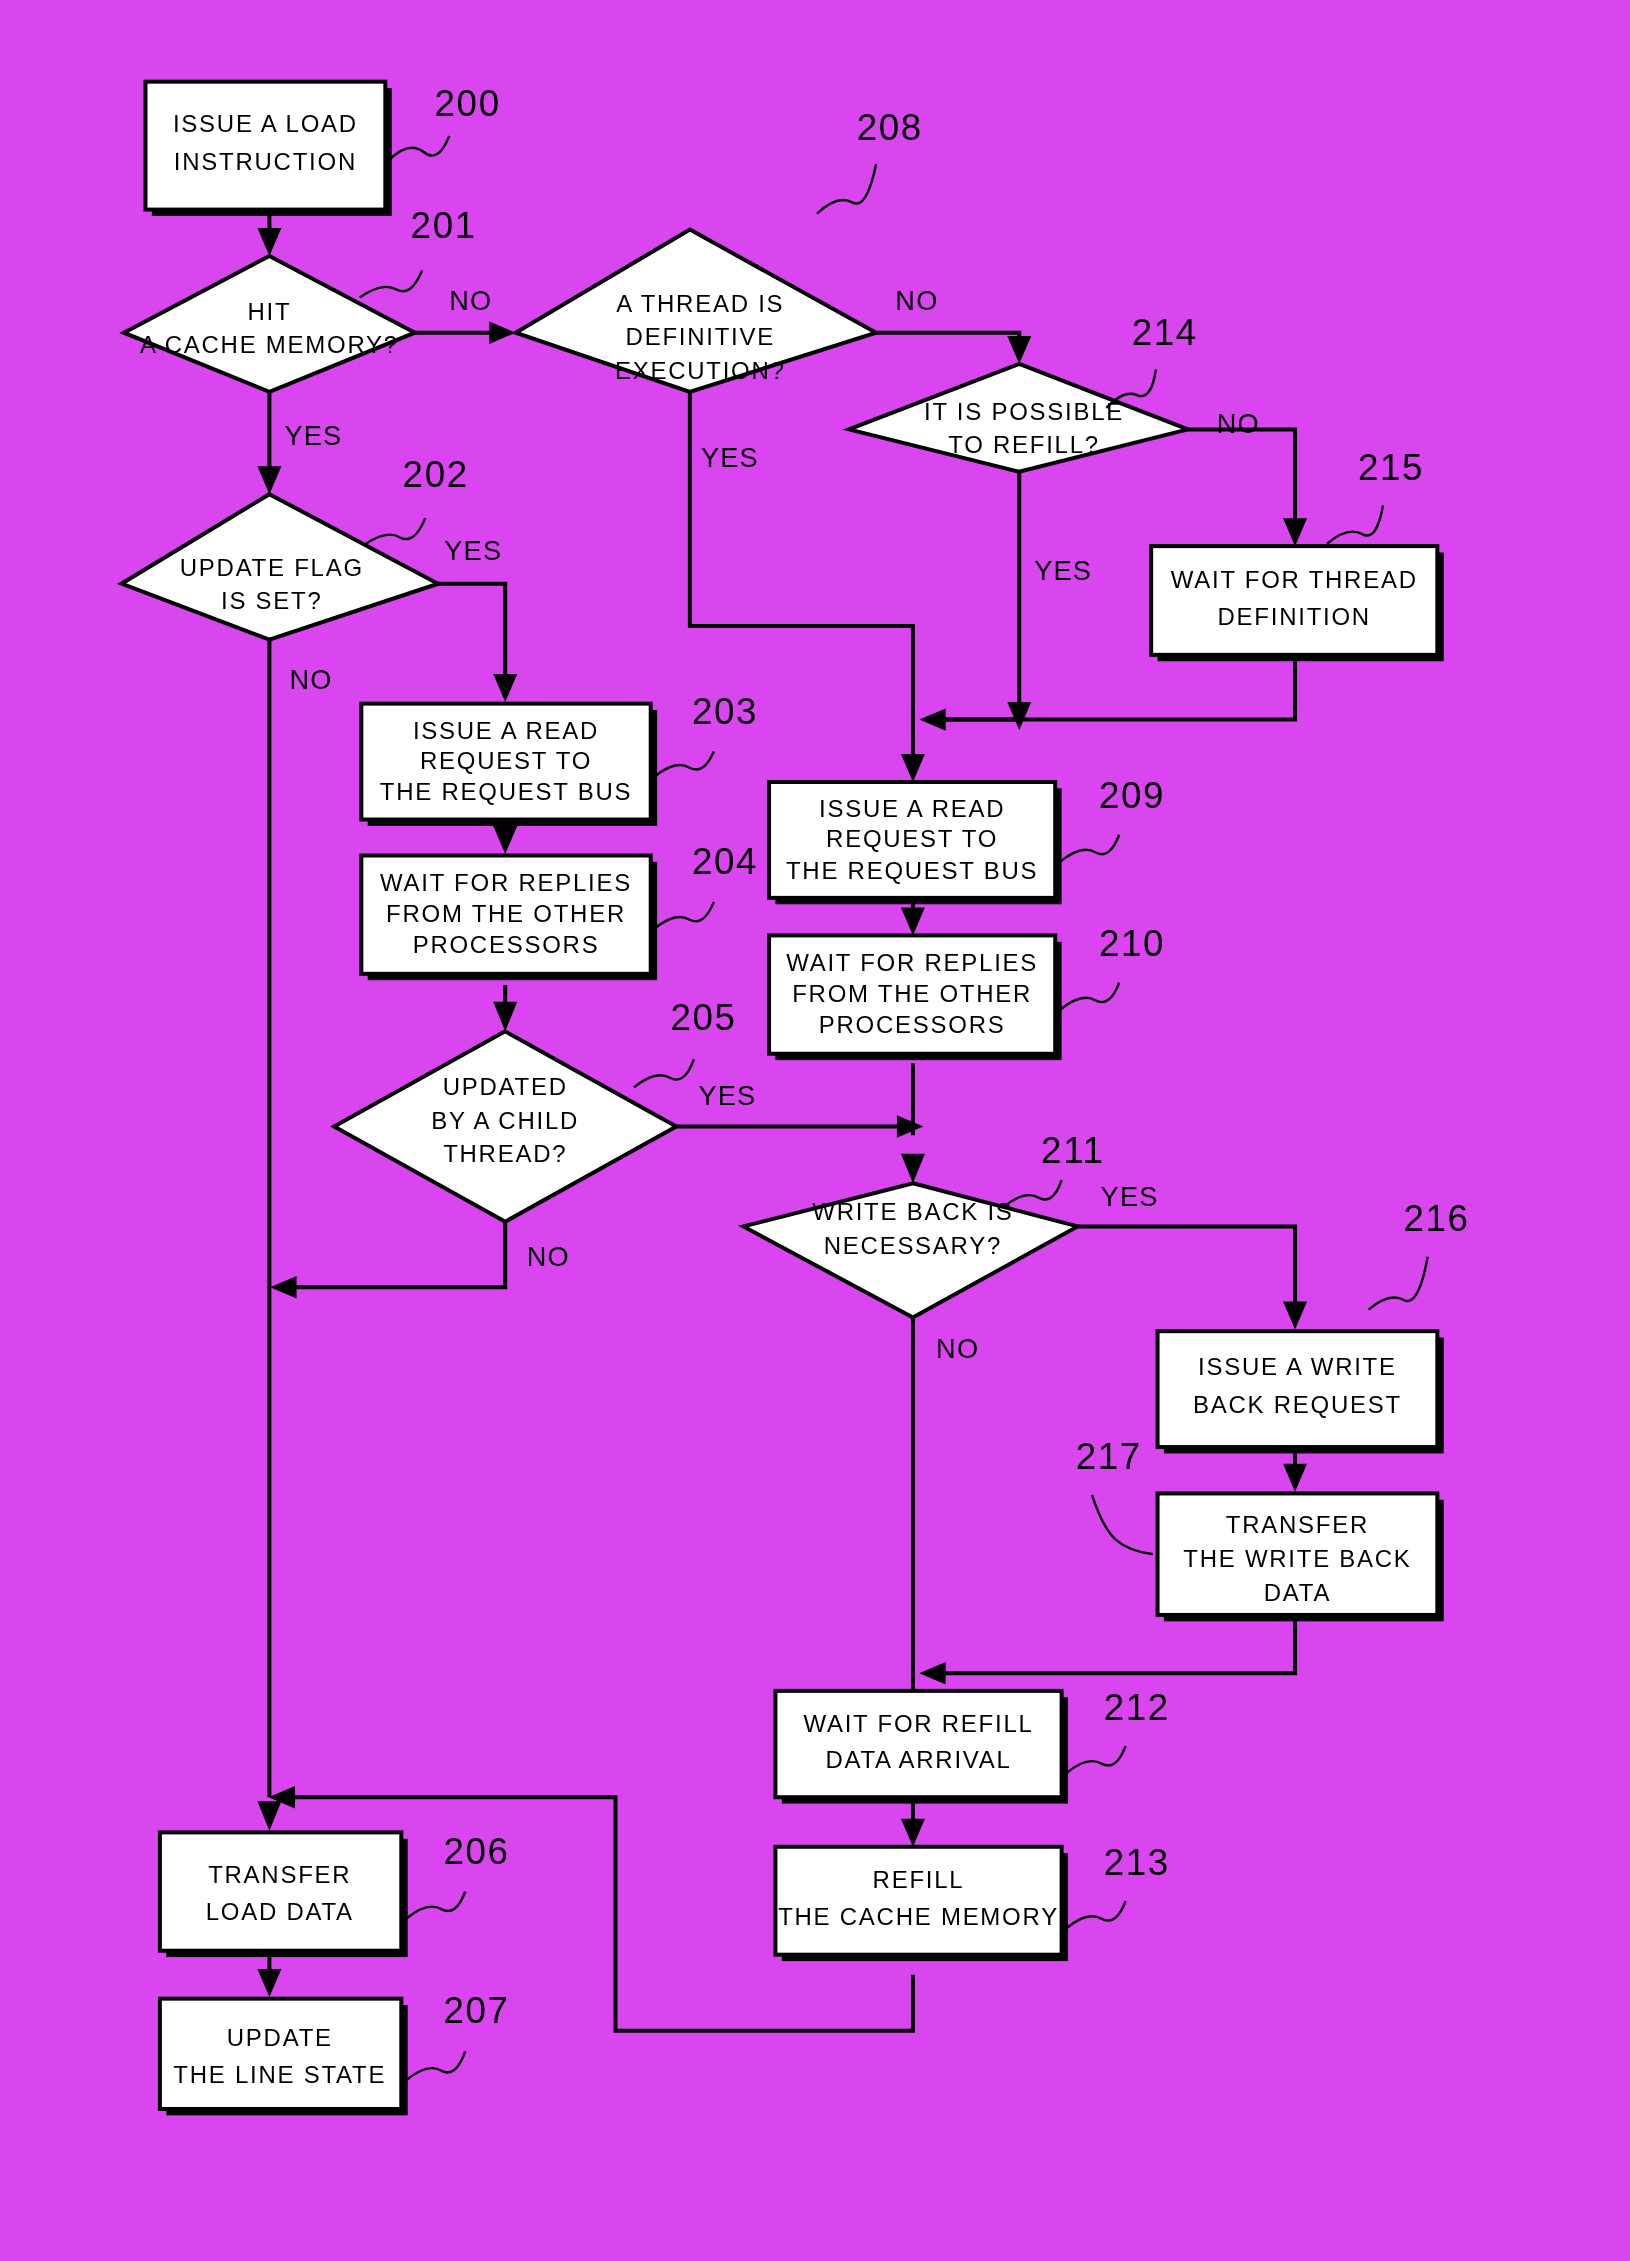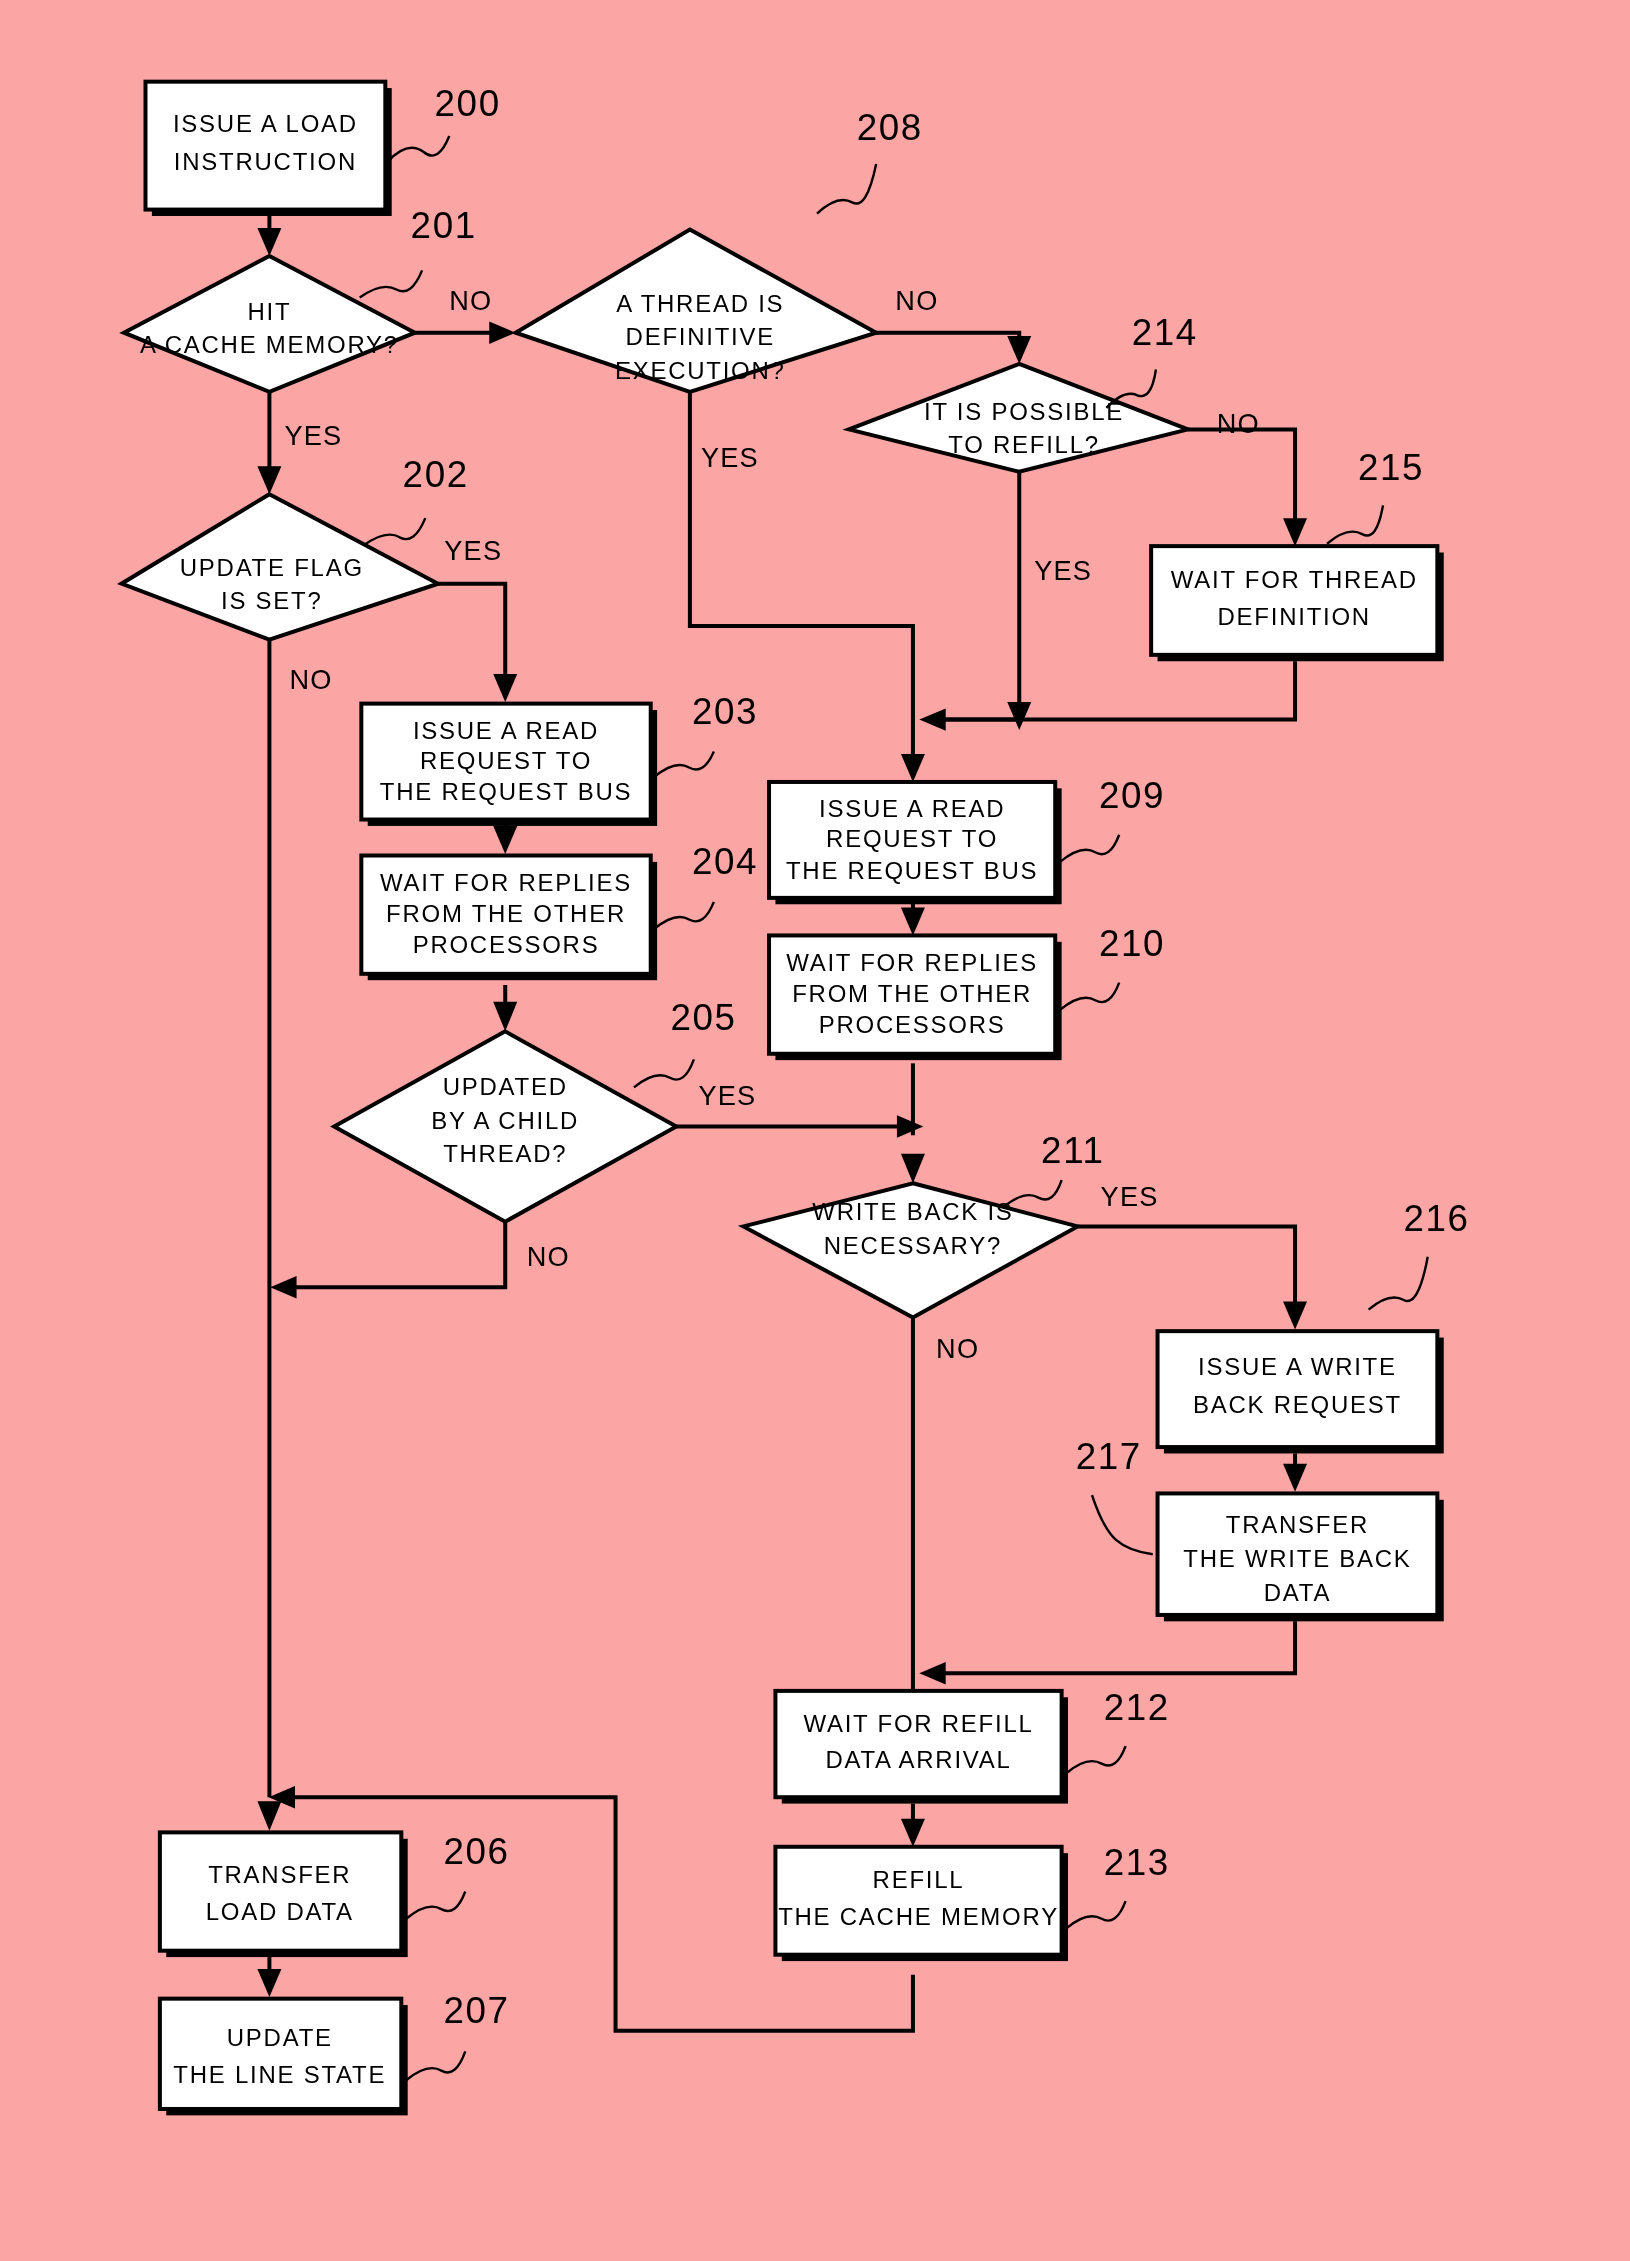--- a/index.html
+++ b/index.html
@@ -10,21 +10,21 @@
   body {
     width: 1630px;
     height: 2261px;
     font-family: "Liberation Sans", sans-serif;
     overflow: hidden;
   }
   #figure-root {
     position: relative;
     width: 1630px;
     height: 2261px;
-    background: #fca5a5;
+    background: #d946ef;
   }
   svg#flowchart {
     display: block;
     width: 1630px;
     height: 2261px;
   }
   .node-shape {
     fill: #ffffff;
     stroke: #000000;
     stroke-width: 5;

